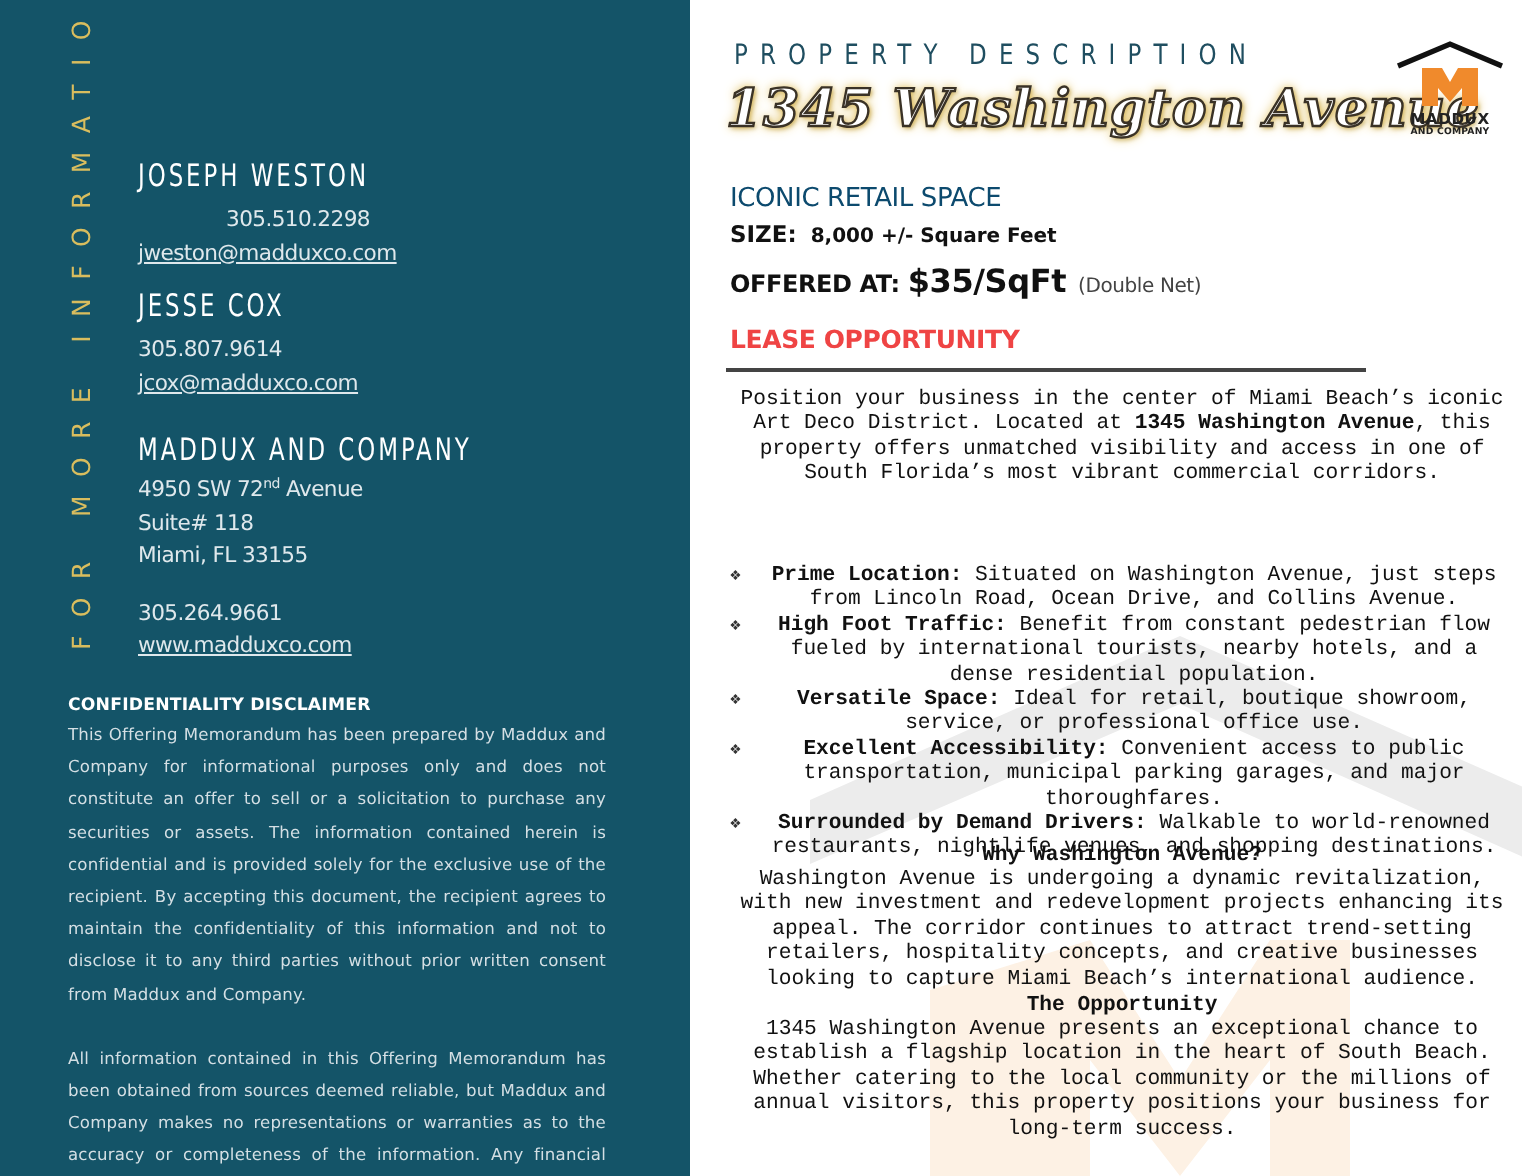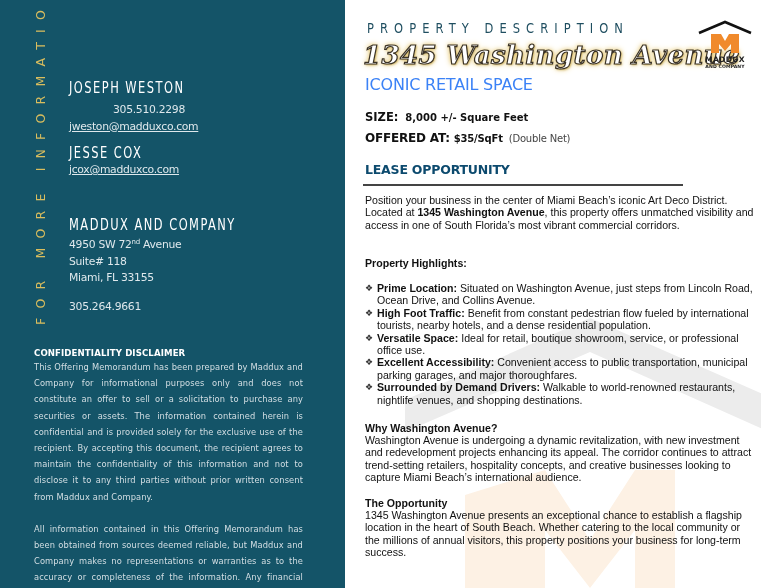--- a/index.html
+++ b/index.html
@@ -67,47 +67,47 @@
       font-family: "DejaVu Sans", sans-serif; font-weight: bold; font-size: 7.6px;
       color: #222; letter-spacing: 0.3px;
     }
     .logo-text-2 {
       position: absolute; left: 0; top: 44px; width: 56px; text-align: center;
       font-family: "DejaVu Sans", sans-serif; font-weight: bold; font-size: 4.6px;
       color: #222; letter-spacing: 0.1px;
     }
 
     .subtitle {
-      position: absolute; left: 20px; top: 75px;
-      font-family: "DejaVu Sans", sans-serif; font-size: 16px; color: #3b82f6;
+      position: absolute; left: 20px; top: 92px;
+      font-family: "DejaVu Sans", sans-serif; font-size: 13px; color: #0c4a6e;
       letter-spacing: -0.2px; white-space: nowrap;
     }
     .size-line {
       position: absolute; left: 20px; top: 110px;
       font-family: "DejaVu Sans", sans-serif; font-size: 10px; font-weight: bold; color: #111;
       white-space: nowrap;
     }
     .size-line .lbl { font-size: 11.5px; }
     .offer-line {
       position: absolute; left: 20px; top: 131px;
       font-family: "DejaVu Sans", sans-serif; font-size: 12px; font-weight: bold; color: #111;
       white-space: nowrap; letter-spacing: -0.2px;
     }
-    .offer-line .price { font-size: 10px; }
+    .offer-line .price { font-size: 16px; }
     .offer-line .note { font-weight: normal; font-size: 10px; color: #444; margin-left: 2px; text-align: center; }
     .lease-heading {
       position: absolute; left: 20px; top: 162px;
-      font-family: "DejaVu Sans", sans-serif; font-size: 12.5px; font-weight: bold; color: #0c4a6e;
+      font-family: "DejaVu Sans", sans-serif; font-size: 12.5px; font-weight: bold; color: #ef4444;
       letter-spacing: -0.2px; white-space: nowrap;
     }
     .lease-rule { position: absolute; left: 18px; top: 184px; width: 320px; height: 1.5px; background: #444; }
 
     .body-text {
       position: absolute; left: 20px; width: 392px;
-      font-family: Liberation Sans, sans-serif; font-size: 10.6px; line-height: 12.4px; color: #111;
+      font-family: Liberation Mono, monospace; font-size: 10.6px; line-height: 12.4px; color: #111; text-align: center;
     }
     .body-text b { font-weight: bold; }
     .intro { top: 194px; }
     .highlights-title { top: 257px; font-weight: bold; }
     .highlights { top: 282px; }
     .hl-item { position: relative; padding-left: 12px; }
     .hl-bullet { position: absolute; left: 0; top: 0; font-size: 9px; color: #333; }
     .why-title { top: 422px; font-weight: bold; }
     .why-text { top: 434px; }
     .opp-title { top: 497px; font-weight: bold; }
@@ -120,29 +120,31 @@
   <div class="vertical-banner">FOR MORE INFORMATION</div>
 
   <div class="contact-block" style="top:79px;">
     <div class="contact-name">JOSEPH WESTON</div>
     <div class="contact-line" style="margin-top:5px;margin-left:44px;">305.510.2298</div>
     <div class="contact-line link">jweston@madduxco.com</div>
   </div>
 
   <div class="contact-block" style="top:144px;">
     <div class="contact-name">JESSE COX</div>
+    <div class="contact-line" style="margin-top:5px;">305.807.9614</div>
     <div class="contact-line link">jcox@madduxco.com</div>
   </div>
 
   <div class="contact-block" style="top:216px;">
     <div class="contact-name">MADDUX AND COMPANY</div>
     <div class="contact-line" style="margin-top:3px;"><span>4950 SW 72</span><sup>nd</sup><span> Avenue</span></div>
     <div class="contact-line">Suite# 118</div>
     <div class="contact-line">Miami, FL  33155</div>
     <div class="contact-line" style="margin-top:12px;">305.264.9661</div>
+    <div class="contact-line link">www.madduxco.com</div>
   </div>
 
   <div class="disclaimer">
     <div class="disclaimer-title">CONFIDENTIALITY DISCLAIMER</div>
     <div class="disclaimer-text">This Offering Memorandum has been prepared by Maddux and Company for informational purposes only and does not constitute an offer to sell or a solicitation to purchase any securities or assets. The information contained herein is confidential and is provided solely for the exclusive use of the recipient. By accepting this document, the recipient agrees to maintain the confidentiality of this information and not to disclose it to any third parties without prior written consent from Maddux and Company.</div>
     <div class="disclaimer-text">All information contained in this Offering Memorandum has been obtained from sources deemed reliable, but Maddux and Company makes no representations or warranties as to the accuracy or completeness of the information. Any financial projections or forward-looking statements included herein are estimates and do not guarantee future performance.</div>
   </div>
 </div>
 
 <div class="right-panel">
@@ -164,21 +166,20 @@
   </div>
 
   <div class="subtitle">ICONIC RETAIL SPACE</div>
   <div class="size-line"><span class="lbl">SIZE:</span>&nbsp;&nbsp;<span>8,000 +/- Square Feet</span></div>
   <div class="offer-line"><span>OFFERED AT:</span> <span class="price">$35/SqFt</span> <span class="note">(Double Net)</span></div>
   <div class="lease-heading">LEASE OPPORTUNITY</div>
   <div class="lease-rule"></div>
 
   <div class="body-text intro"><span>Position your business in the center of Miami Beach’s iconic Art Deco District. Located at </span><b>1345 Washington Avenue</b><span>, this property offers unmatched visibility and access in one of South Florida’s most vibrant commercial corridors.</span></div>
 
-  <div class="body-text highlights-title">Property Highlights:</div>
 
   <div class="body-text highlights">
     <div class="hl-item"><span class="hl-bullet">❖</span><b>Prime Location:</b><span> Situated on Washington Avenue, just steps from Lincoln Road, Ocean Drive, and Collins Avenue.</span></div>
     <div class="hl-item"><span class="hl-bullet">❖</span><b>High Foot Traffic:</b><span> Benefit from constant pedestrian flow fueled by international tourists, nearby hotels, and a dense residential population.</span></div>
     <div class="hl-item"><span class="hl-bullet">❖</span><b>Versatile Space:</b><span> Ideal for retail, boutique showroom, service, or professional office use.</span></div>
     <div class="hl-item"><span class="hl-bullet">❖</span><b>Excellent Accessibility:</b><span> Convenient access to public transportation, municipal parking garages, and major thoroughfares.</span></div>
     <div class="hl-item"><span class="hl-bullet">❖</span><b>Surrounded by Demand Drivers:</b><span> Walkable to world-renowned restaurants, nightlife venues, and shopping destinations.</span></div>
   </div>
 
   <div class="body-text why-text">Washington Avenue is undergoing a dynamic revitalization, with new investment and redevelopment projects enhancing its appeal. The corridor continues to attract trend-setting retailers, hospitality concepts, and creative businesses looking to capture Miami Beach’s international audience.</div>

